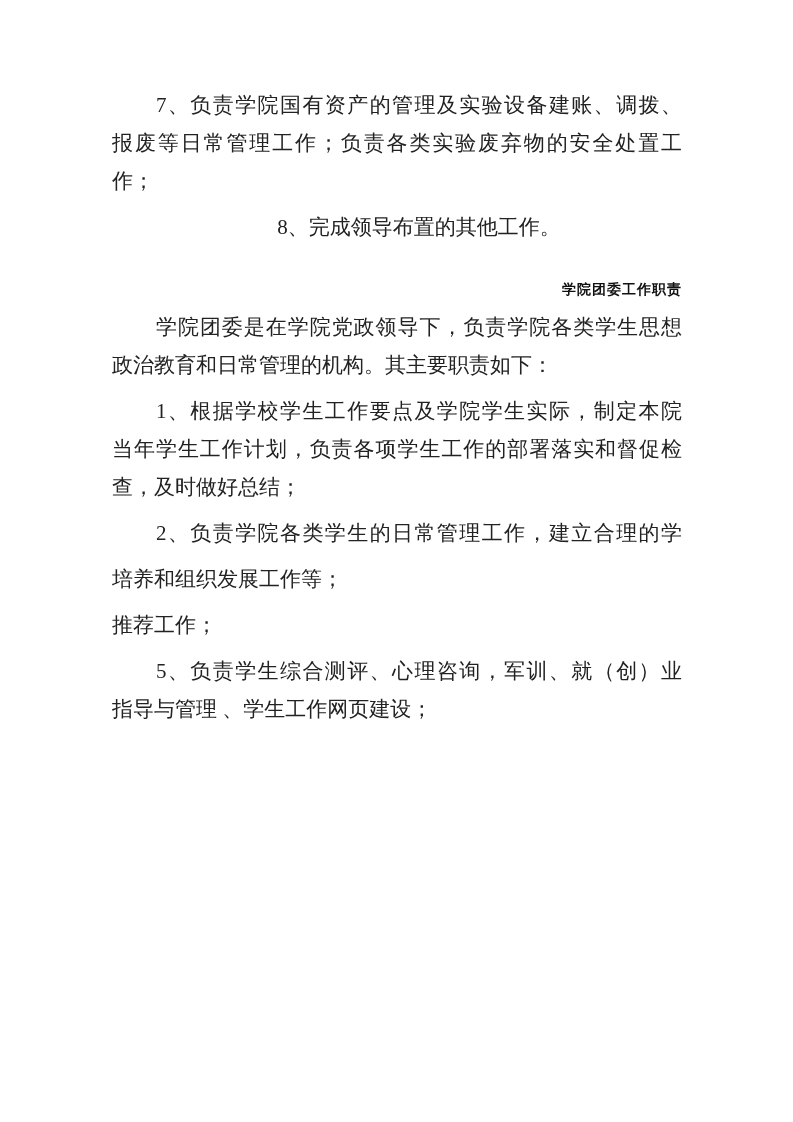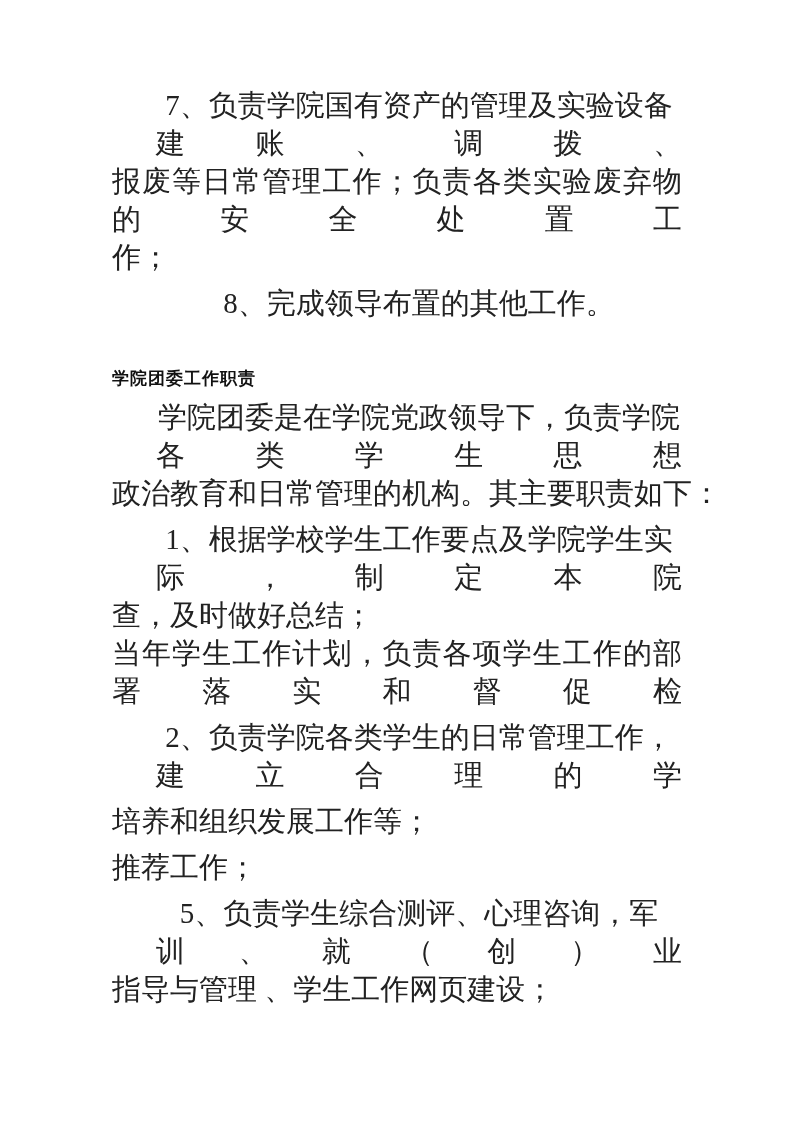--- a/index.html
+++ b/index.html
@@ -16,43 +16,43 @@
     box-sizing: border-box;
     padding: 86px 111px 0 112px;
     font-family: "Liberation Serif", "DejaVu Serif", serif;
     color: #222222;
   }
   .textblock {
     width: 570px;
   }
   .para {
     margin: 0 0 8px 0;
-    font-size: 29px;
+    font-size: 21px;
     line-height: 38px;
   }
   .line {
     display: block;
     white-space: nowrap;
   }
   .line.fill {
     white-space: normal;
     text-align: justify;
     text-align-last: justify;
     text-justify: inter-character;
   }
   .line.indent {
     padding-left: 44px;
     text-align: center;
   }
   .heading {
-    margin: 38px 0 0 0;
-    font-size: 17px;
+    margin: 24px 0 0 0;
+    font-size: 14px;
     line-height: 38px;
     font-weight: 700;
-    text-align: left;
+    text-align: right;
     color: #111111;
     font-family: "Liberation Sans", "DejaVu Sans", sans-serif;
     letter-spacing: 1px;
   }
 </style>
 </head>
 <body>
 
 <div class="page">
   <div class="textblock">
@@ -69,22 +69,22 @@
 
     <div class="para heading">学院团委工作职责</div>
 
     <div class="para">
       <span class="line fill indent">学院团委是在学院党政领导下，负责学院各类学生思想</span>
       <span class="line">政治教育和日常管理的机构。其主要职责如下：</span>
     </div>
 
     <div class="para">
       <span class="line fill indent">1、根据学校学生工作要点及学院学生实际，制定本院</span>
+      <span class="line fill">当年学生工作计划，负责各项学生工作的部署落实和督促检</span>
       <span class="line">查，及时做好总结；</span>
-      <span class="line fill">当年学生工作计划，负责各项学生工作的部署落实和督促检</span>
     </div>
 
     <div class="para">
       <span class="line fill indent">2、负责学院各类学生的日常管理工作，建立合理的学</span>
     </div>
 
 
     <div class="para">
       <span class="line">培养和组织发展工作等；</span>
     </div>

